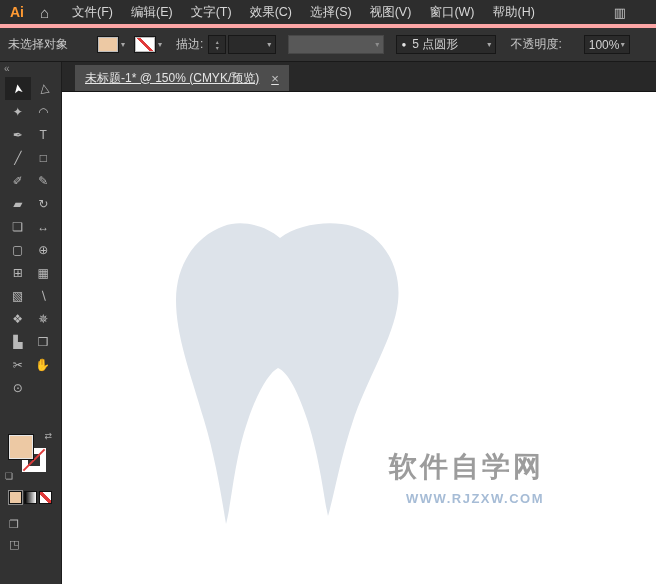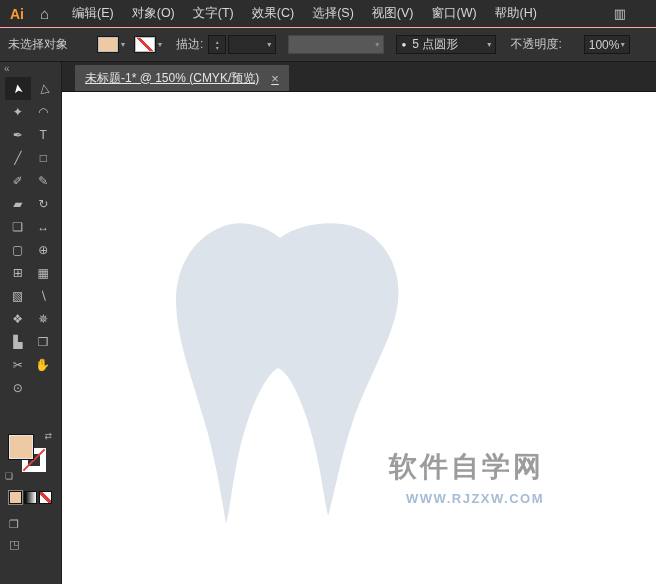--- a/index.html
+++ b/index.html
@@ -1,21 +1,21 @@
 <!DOCTYPE html>
 <html><head>
 <meta charset="utf-8">
 <style>
   * { margin:0; padding:0; box-sizing:border-box; }
   html,body { width:656px; height:584px; overflow:hidden; background:#fff;
     font-family:"Liberation Sans","DejaVu Sans",sans-serif; }
 
   
   .menu-bar { position:absolute; left:0; top:0; width:656px; height:28px;
-    background:#2d2d2d; border-bottom:1px solid #fca5a5;
+    background:#2d2d2d; border-bottom:4px solid #fca5a5;
     display:flex; align-items:center; color:#d6d6d6; font-size:12.5px; }
   .ai-logo { margin-left:10px; color:#ff9a33; font-weight:bold; font-size:14px; }
   .home-icon { margin-left:16px; font-size:15px; color:#cfcfcf; cursor:default; }
   .menu-items { display:flex; margin-left:14px; }
   .menu-item { padding:0 9px; line-height:27px; cursor:default; }
   .workspace-icon { margin-left:auto; margin-right:30px; color:#c4c4c4; font-size:13px; }
 
   
   .control-bar { position:absolute; left:0; top:28px; width:656px; height:34px;
     background:#323232; border-bottom:1px solid #191919;
@@ -85,22 +85,22 @@
   .wm-title { font-size:28px; font-weight:bold; letter-spacing:3px; color:#9c9c9c; }
   .wm-url { margin-top:5px; font-size:13px; font-weight:bold; letter-spacing:1.5px; color:#a6bcd6; }
 </style>
 </head>
 <body>
 
 <div class="menu-bar" data-name="menu-bar">
   <span class="ai-logo" data-name="illustrator-logo">Ai</span>
   <span class="home-icon" data-name="home-icon">⌂</span>
   <div class="menu-items" data-name="menu-items">
+      <div class="menu-item" data-name="menu-item-1">文件(F)</div>
       <div class="menu-item" data-name="menu-item-2">编辑(E)</div>
-      <div class="menu-item" data-name="menu-item-3">对象(O)</div>
       <div class="menu-item" data-name="menu-item-4">文字(T)</div>
       <div class="menu-item" data-name="menu-item-6">效果(C)</div>
       <div class="menu-item" data-name="menu-item-5">选择(S)</div>
       <div class="menu-item" data-name="menu-item-7">视图(V)</div>
       <div class="menu-item" data-name="menu-item-8">窗口(W)</div>
       <div class="menu-item" data-name="menu-item-9">帮助(H)</div>
     </div>
   <span class="workspace-icon" data-name="workspace-switcher-icon">▥</span>
 </div>
 

